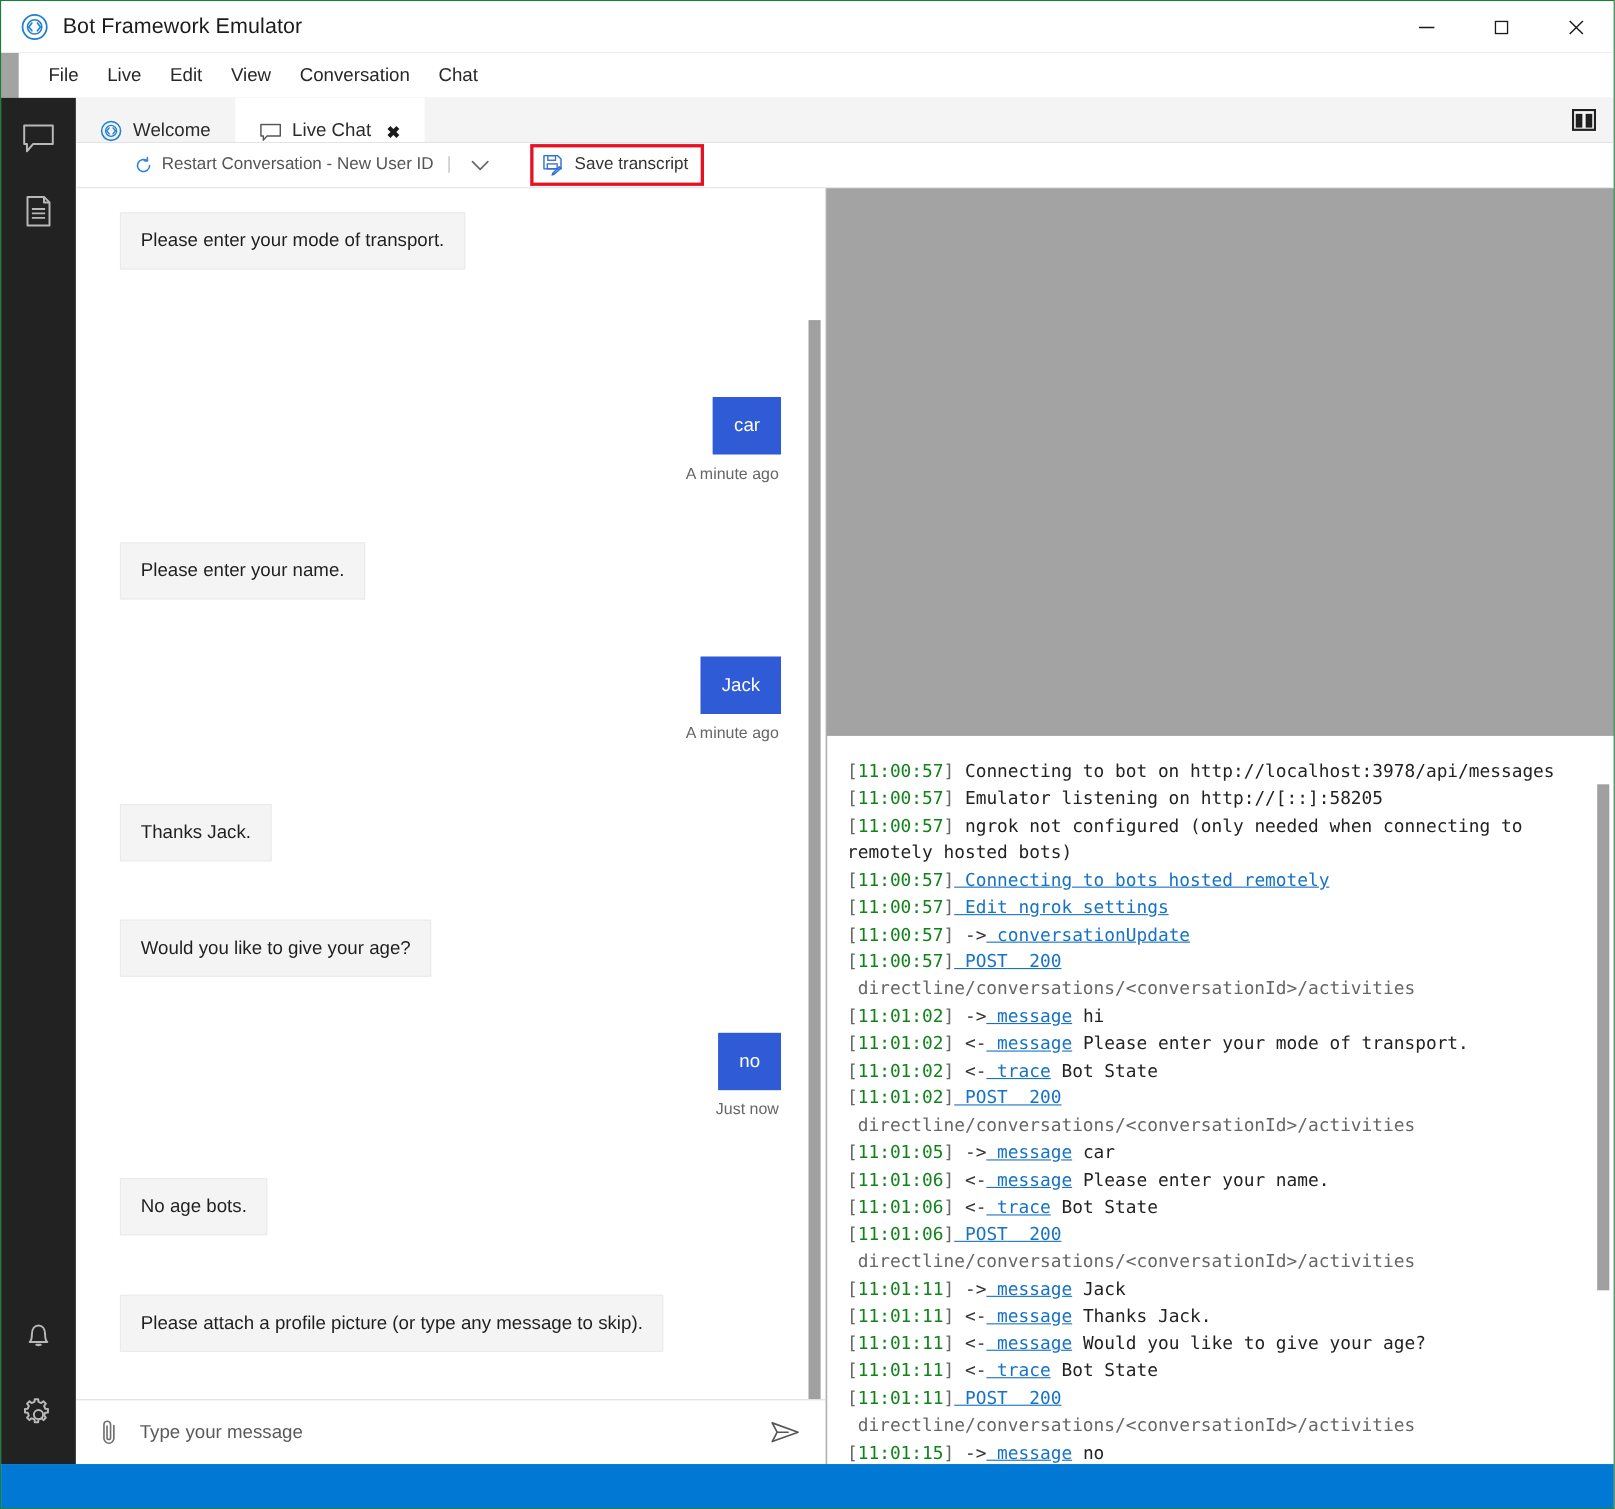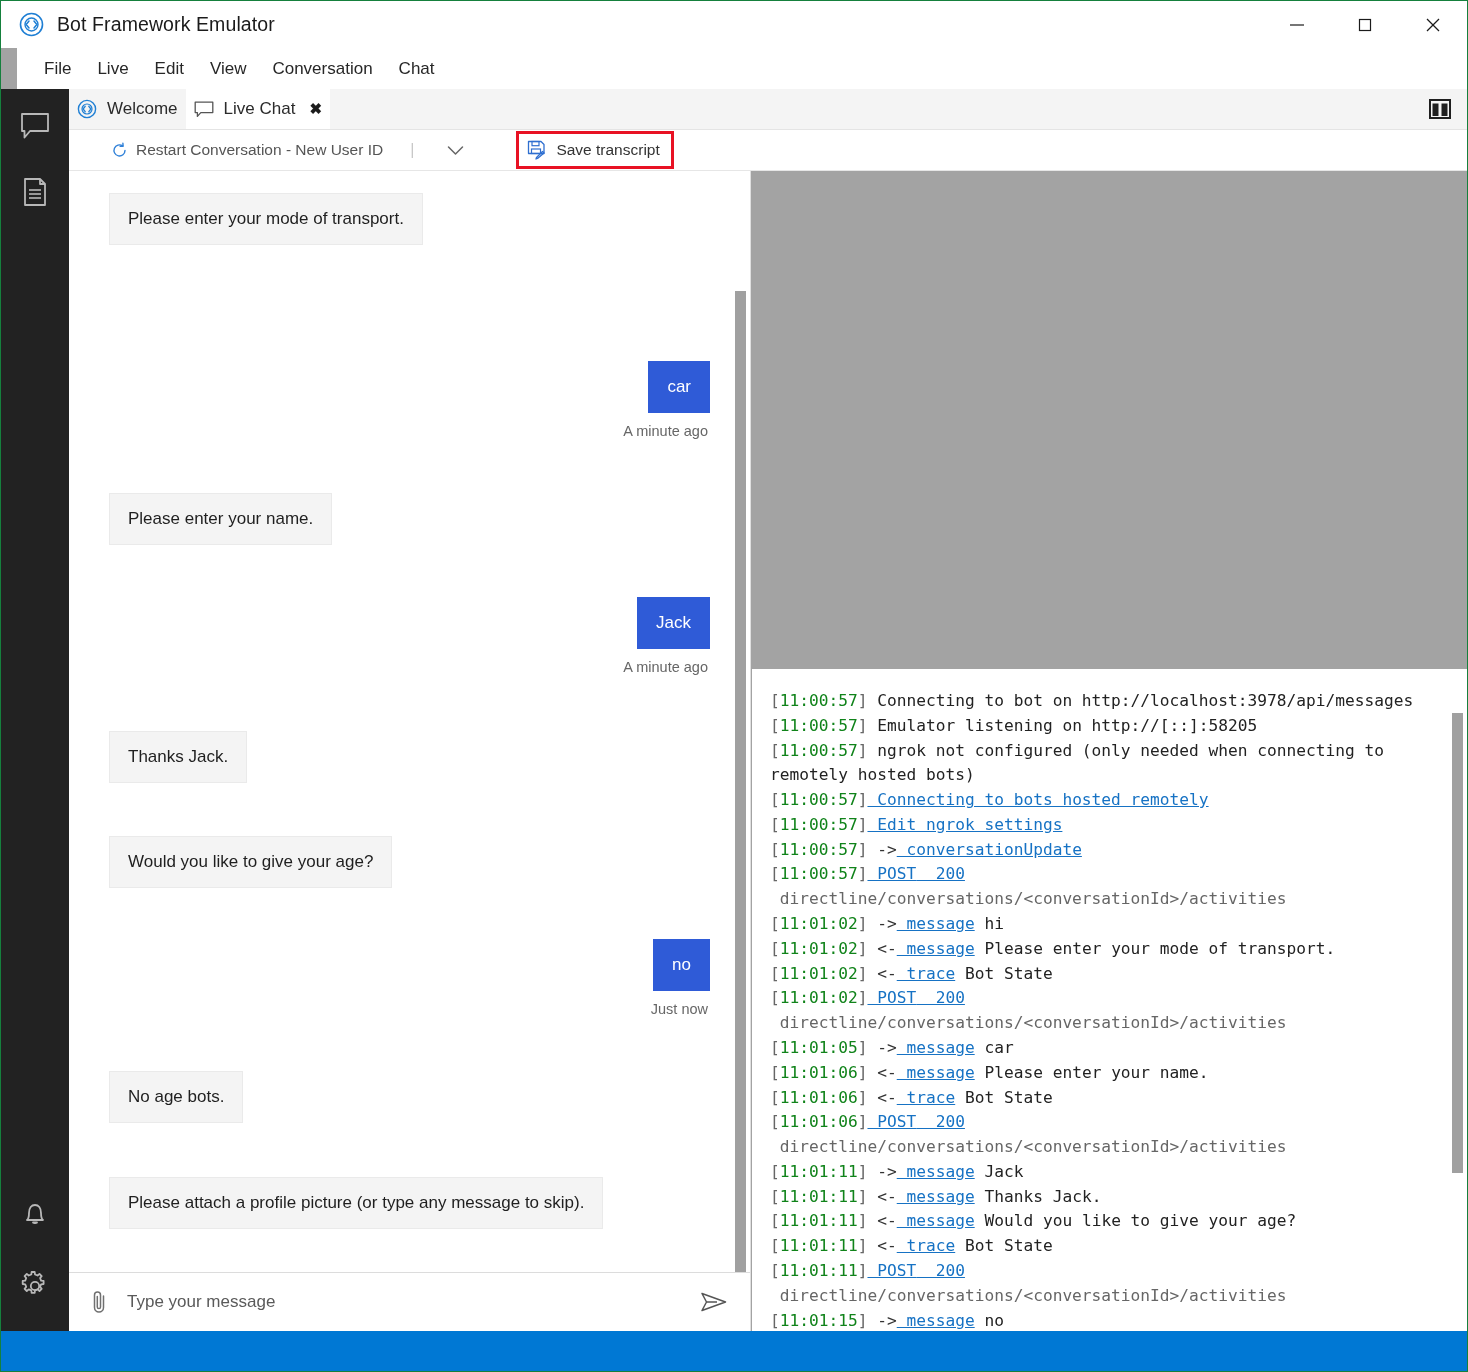--- a/index.html
+++ b/index.html
@@ -56,36 +56,36 @@
   }
 
   
   .tabbar {
     position: absolute; top: 88px; left: 68px; right: 0; height: 41px;
     background: #f4f4f4;
     border-bottom: 1px solid #e4e4e4;
     display: flex; align-items: stretch;
   }
   .tab {
-    display: flex; align-items: center; gap: 10px;
-    padding: 0 8px; font-size: 17px; color: #2b2b2b; cursor: default;
+    display: flex; align-items: flex-end; gap: 10px;
+    padding: 0 22px; font-size: 17px; color: #2b2b2b; cursor: default;
     position: relative;
   }
   .tab.active { background: #ffffff; }
   .tab-close { font-size: 15px; font-weight: bold; color: #1b1b1b; margin-left: 4px; cursor: pointer; }
   .layout-toggle {
     margin-left: auto; display: flex; align-items: center; padding-right: 16px; cursor: pointer;
   }
 
   
   .toolbar {
     position: absolute; top: 129px; left: 68px; right: 0; height: 41px;
     background: #ffffff;
     border-bottom: 1px solid #e6e6e6;
-    display: flex; align-items: center; padding-left: 40px; gap: 16px;
+    display: flex; align-items: center; padding-left: 51px; gap: 1px;
   }
   .tb-btn {
     display: flex; align-items: center; gap: 8px;
     font-size: 15.5px; color: #555; cursor: pointer; padding: 4px 2px;
   }
   .tb-sep { color: #c8c8c8; margin: 0 9px; font-size: 16px; }
   .tb-caret { display: inline-flex; align-items: center; cursor: pointer; padding: 0 8px; }
   .tb-save {
     display: flex; align-items: center; gap: 9px;
     font-size: 15.5px; color: #333; cursor: pointer;

